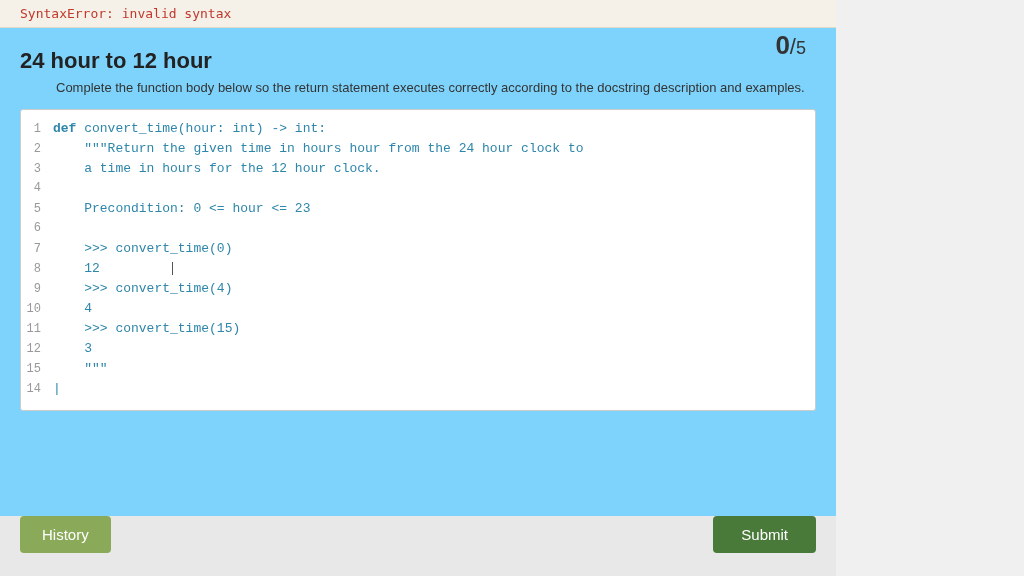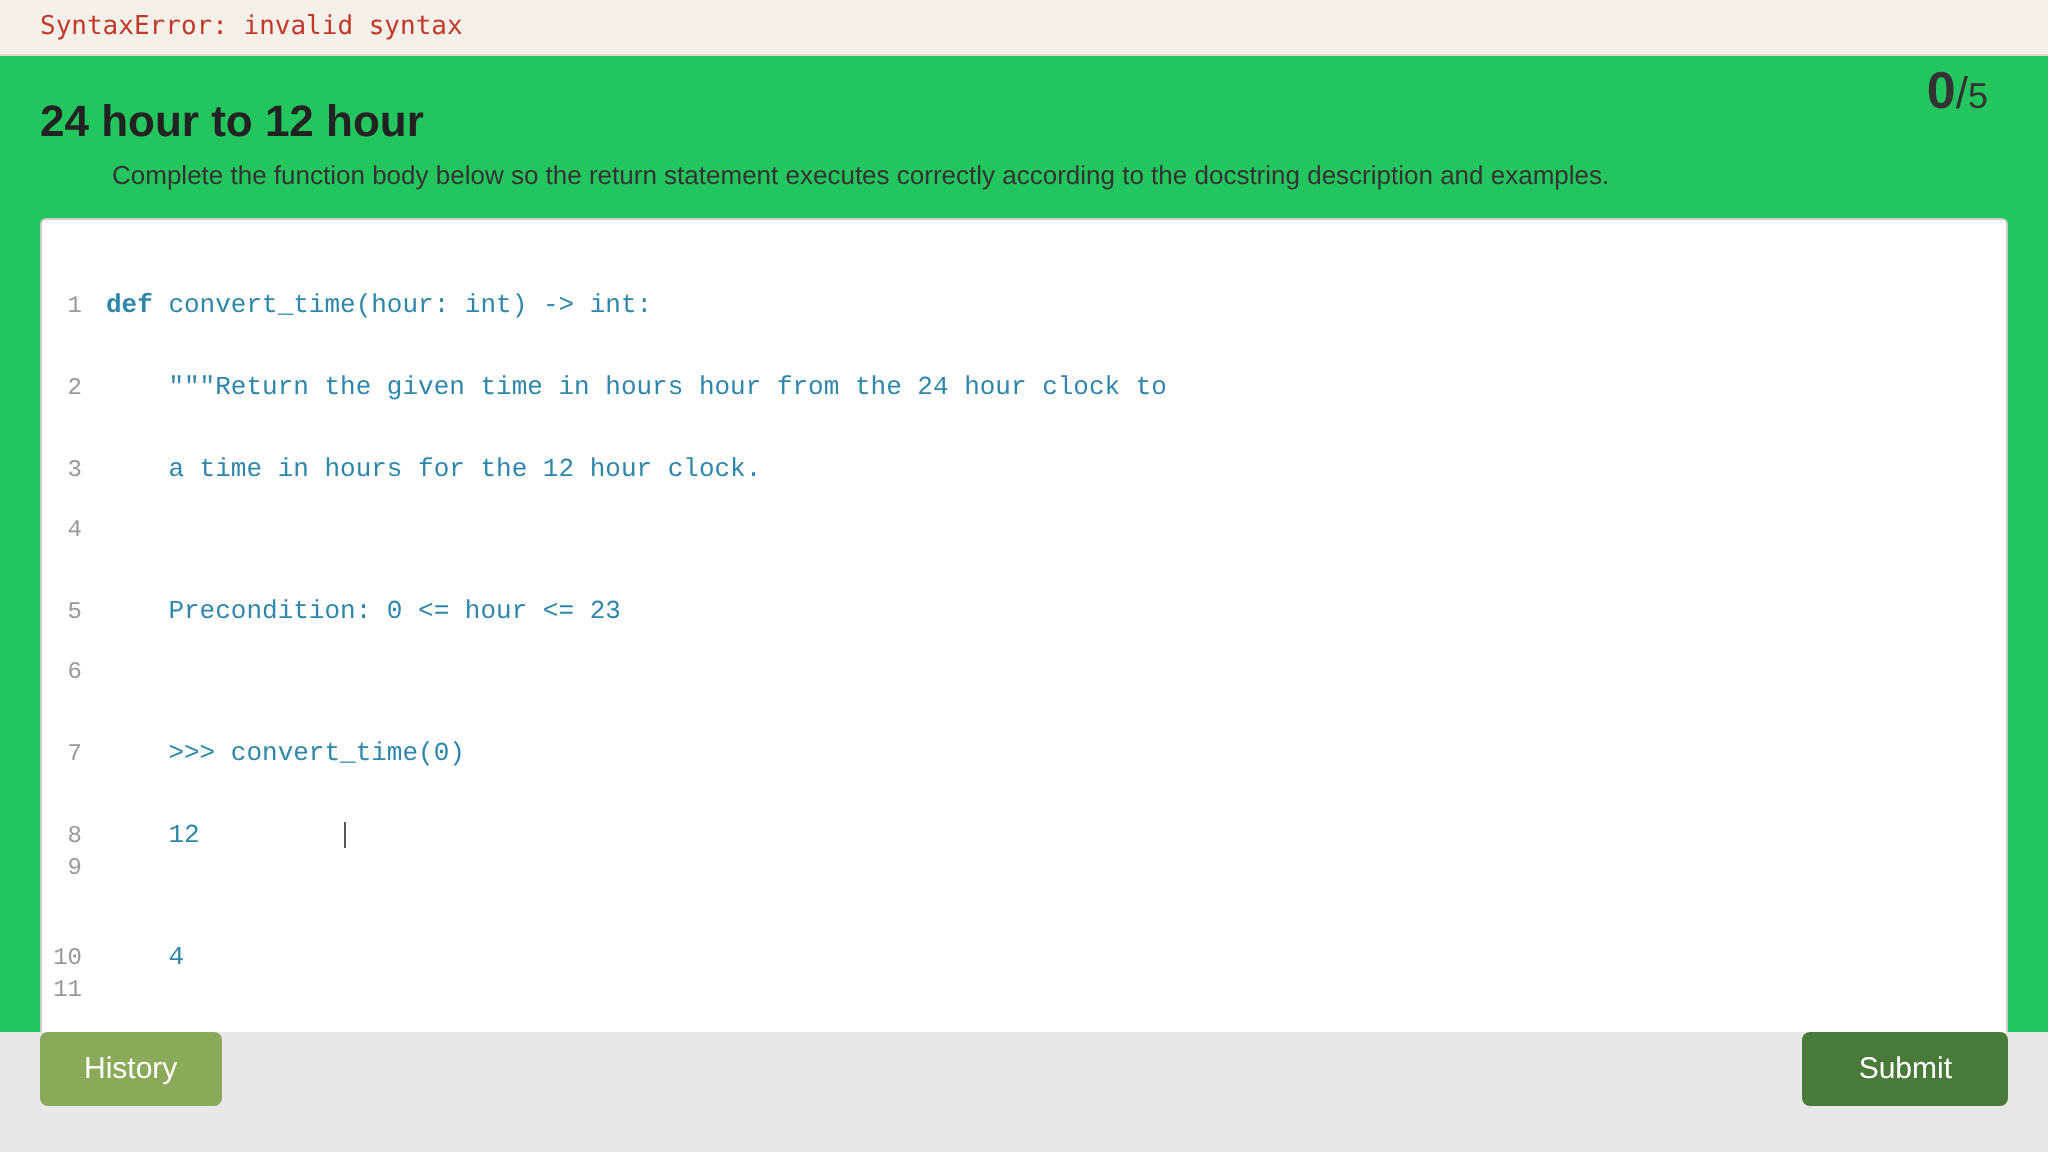--- a/index.html
+++ b/index.html
@@ -11,23 +11,23 @@
     body {
       background-color: #f0f0f0;
       font-family: Arial, sans-serif;
       width: 1024px;
       height: 576px;
       overflow: hidden;
       position: relative;
     }
 
     .page-wrapper {
-      width: 1024px;
+      width: 836px;
       height: 576px;
-      background-color: #22c55e;
+      background-color: #7dd3fc;
       position: relative;
       padding: 0;
     }
 
     .error-bar {
       background-color: #f5f0e8;
       border-bottom: 1px solid #e0d8c8;
       padding: 6px 20px;
       font-family: monospace;
       font-size: 13px;
@@ -97,21 +97,20 @@
       min-width: 32px;
       text-align: right;
       padding-right: 12px;
       font-size: 12px;
       user-select: none;
     }
 
     .line-content {
       color: #2e86ab;
       white-space: pre;
-      margin-top: 24px;
     }
 
     .keyword {
       color: #2e86ab;
       font-weight: bold;
     }
 
     .docstring {
       color: #2e86ab;
     }
@@ -206,29 +205,31 @@
           <span class="line-content docstring">    &gt;&gt;&gt; convert_time(0)</span>
         </div>
 
         <div class="code-line">
           <span class="line-number">8</span>
           <span class="line-content docstring">    12         <span style="display:inline-block;width:1px;height:13px;background:#555;vertical-align:middle;margin-left:2px;"></span></span>
         </div>
 
         <div class="code-line">
           <span class="line-number">9</span>
+          <span class="line-content docstring">    &gt;&gt;&gt; convert_time(4)</span>
         </div>
 
         <div class="code-line">
           <span class="line-number">10</span>
           <span class="line-content docstring">    4</span>
         </div>
 
         <div class="code-line">
           <span class="line-number">11</span>
+          <span class="line-content docstring">    &gt;&gt;&gt; convert_time(15)</span>
         </div>
 
         <div class="code-line">
           <span class="line-number">12</span>
           <span class="line-content docstring">    3</span>
         </div>
 
         <div class="code-line">
           <span class="line-number">15</span>
           <span class="line-content docstring">    """</span>

